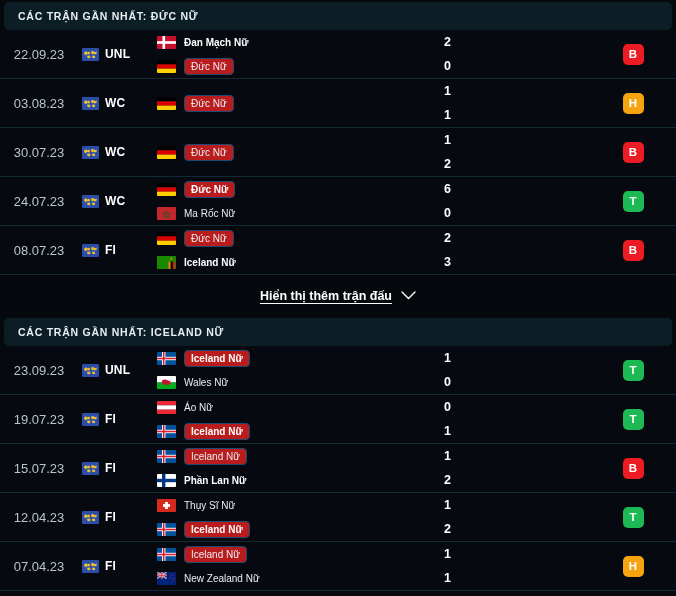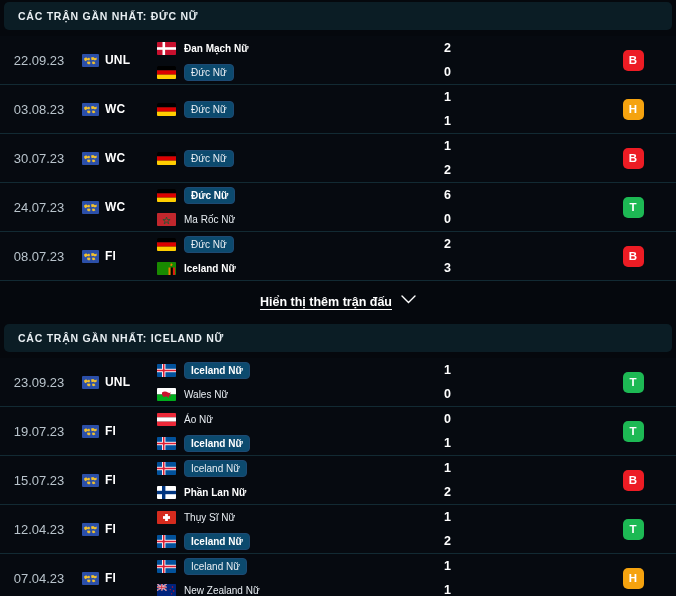--- a/index.html
+++ b/index.html
@@ -8,21 +8,21 @@
     height: 596px;
     overflow: hidden;
     background: #05080d;
     font-family: "Liberation Sans", sans-serif;
   }
   .page { width: 676px; height: 596px; background: #05080d; position: relative; }
 
   
   .sec-header {
     height: 28px;
-    margin: 2px 4px 6px 4px;
+    margin: 2px 4px 0 4px;
     background: #0b1d25;
     border-radius: 5px;
     display: flex;
     align-items: center;
     padding-left: 14px;
   }
   .sec-header .title {
     font-size: 10.5px;
     font-weight: bold;
     letter-spacing: 0.75px;
@@ -101,21 +101,21 @@
   }
   .flag svg { display: block; }
   .team-name {
     font-size: 10px;
     color: #e9eef3;
     white-space: nowrap;
     line-height: 15px;
   }
   .team-name.win { font-weight: bold; color: #ffffff; }
   .team-name.hl {
-    background: #0c4a6e;
+    background: #b91c1c;
     border: 1px solid #1d4a73;
     border-radius: 4px;
     padding: 1px 6px;
     line-height: 13px;
   }
 
   .col-scores {
     width: 150px;
     flex: 0 0 150px;
     display: flex;
@@ -154,21 +154,21 @@
   
   .showmore-wrap {
     height: 41px;
     display: flex;
     align-items: center;
     justify-content: center;
     background: #05080d;
   }
   .showmore {
     display: inline-flex;
-    align-items: flex-start;
+    align-items: center;
     gap: 9px;
     cursor: pointer;
   }
   .showmore .label {
     font-size: 12.5px;
     font-weight: bold;
     color: #ffffff;
     text-decoration: underline;
     text-underline-offset: 3px;
   }

